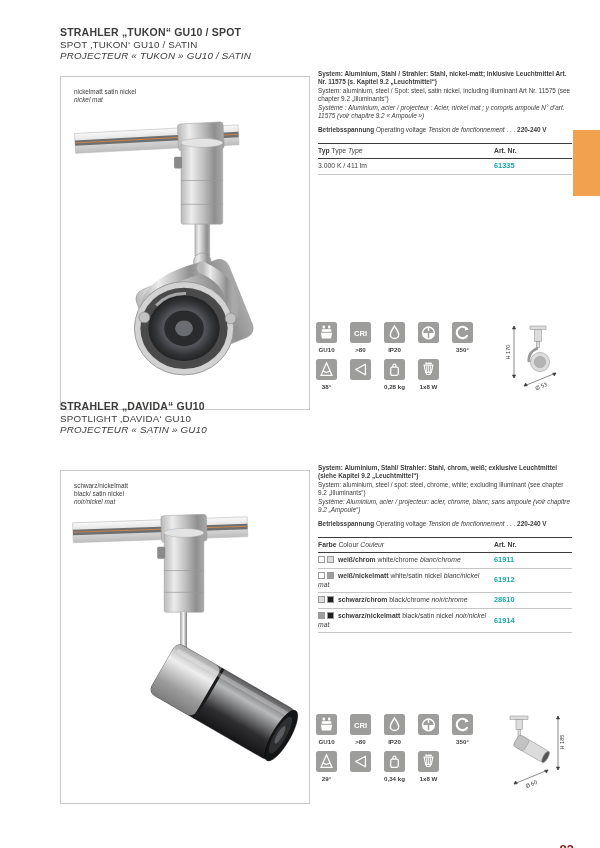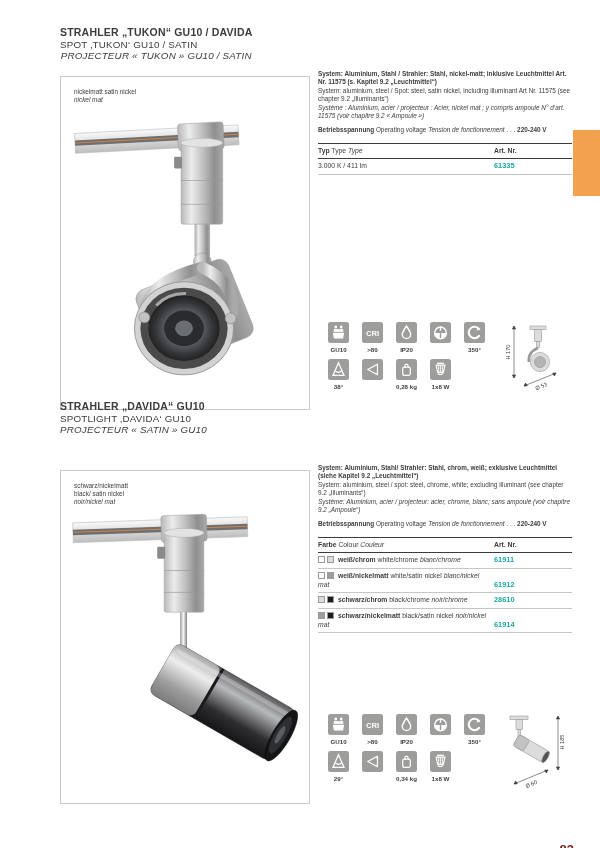--- a/index.html
+++ b/index.html
@@ -23,30 +23,30 @@
   .caption .fr { font-style:italic; }
 
   
   .rcol { position:absolute; left:318px; width:254px; font-size:6.4px; line-height:8.4px; }
   .rcol p { margin:0; }
   .voltage { margin-top:6px !important; }
   .voltage .val { font-weight:bold; }
 
   
   .tbl { margin-top:8px; border-top:1px solid #3c3c3b; }
-  .trow, .thead { display:flex; align-items:flex-end; }
+  .trow, .thead { display:flex; align-items:center; }
   .thead { border-bottom:1px solid #3c3c3b; padding:3px 0 2.5px 0; font-size:6.8px; }
   .trow { border-bottom:1px solid #c6c6c6; padding:3.5px 0 3px 0; font-size:6.8px; }
   .ctext { flex:1; padding-right:4px; }
   .artcol { flex:none; width:78px; }
   .artnum { color:#1ba6a6; font-weight:bold; font-size:7.4px; }
   .sw { display:inline-block; width:7px; height:7px; border:1px solid #9a9a9a; margin-right:2px; vertical-align:-1px; }
 
   
-  .iconblock { position:absolute; left:328px; }
+  .iconblock { position:absolute; left:316px; }
   .iconrow { display:flex; gap:13px; margin-bottom:16px; }
   .icn { position:relative; width:21px; height:21px; }
   .sq { width:21px; height:21px; background:#9d9d9c; border-radius:2.5px; display:flex; align-items:center; justify-content:center; }
   .sq svg { width:19px; height:19px; display:block; }
   .ilbl { position:absolute; top:24px; left:50%; transform:translateX(-50%); font-size:6.2px; font-weight:bold; white-space:nowrap; color:#3c3c3b; }
 
   .dimdraw { position:absolute; }
   .tab-orange { position:absolute; right:0; top:130px; width:27px; height:66px; background:#f2a14e; }
 
   .footer { position:absolute; left:60px; right:26px; top:812px; display:flex; align-items:baseline; font-size:7px; }
@@ -54,21 +54,21 @@
   .footer-right { margin-left:auto; color:#3c3c3b; letter-spacing:.2px; }
   .footer-right .sep { color:#8b8b8b; margin:0 3px; }
   .pagenum { color:#7f1d1d; font-weight:bold; font-size:13px; margin-left:12px;margin-top:30px; }
 </style>
 </head>
 <body>
 
 <div class="page">
 
   <div class="hgroup" style="top:27px;">
-    <div class="h-de">STRAHLER „TUKON“ GU10 / DAVIDA</div>
+    <div class="h-de">STRAHLER „TUKON“ GU10 / SPOT</div>
     <div class="h-en">SPOT ‚TUKON‘ GU10 / SATIN</div>
     <div class="h-fr">PROJECTEUR « TUKON » GU10 / SATIN</div>
   </div>
 
   <div class="imgbox" style="top:76px;">
     <div class="caption">
       <div>nickelmatt satin nickel</div>
       <div class="fr">nickel mat</div>
     </div>
     <svg viewBox="0 0 250 334" width="248" height="332">

